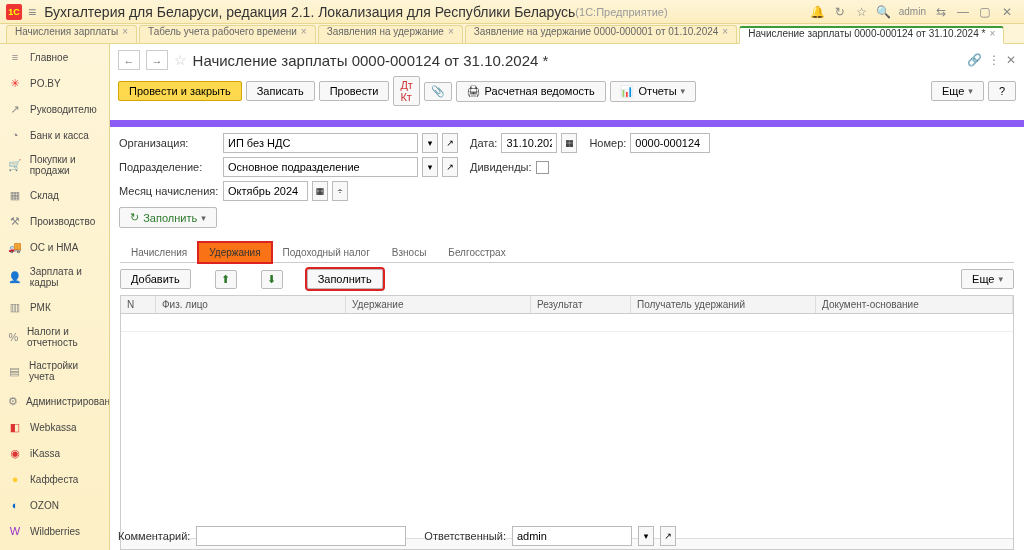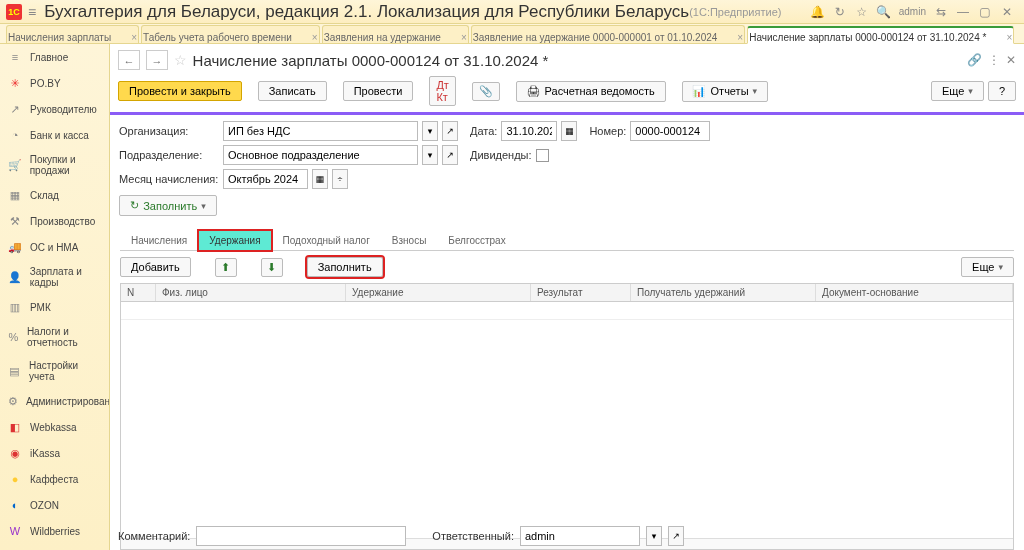--- a/index.html
+++ b/index.html
@@ -1,61 +1,61 @@
 <!DOCTYPE html>
 <html><head>
 <meta charset="utf-8">
 <style>
 * { box-sizing: border-box; margin: 0; padding: 0; font-family: Arial, sans-serif; }
 body { font-size: 11px; background: #fff; width: 1024px; height: 550px; overflow: hidden; position: relative; }
 
 .titlebar { height: 24px; background: linear-gradient(#fef5d8,#fdeec0); display: flex; align-items: center; padding: 0 6px; border-bottom: 1px solid #e5d690; }
 .titlebar .logo { width: 16px; height: 16px; background: #e33; border-radius: 2px; margin-right: 6px; display:flex;align-items:center;justify-content:center;color:#ff0;font-weight:bold;font-size:9px;}
 .titlebar .hamburger { font-size: 14px; color: #888; margin-right: 8px; cursor:pointer; }
-.titlebar .title { color: #333; font-size: 17px; }
+.titlebar .title { color: #333; font-size: 14px; }
 .titlebar .subtitle { color: #999; font-size: 11px; }
 .titlebar .spacer { flex: 1; }
 .titlebar .tb-icon { width: 18px; text-align: center; color: #888; font-size: 12px; cursor:pointer; margin: 0 2px; }
 .titlebar .user { color: #888; font-size: 10px; margin: 0 4px; }
 
 .tabsbar { height: 20px; background: #fef5d8; display: flex; align-items: flex-end; padding: 0 6px; gap:2px; border-bottom:1px solid #e5d690;}
-.doc-tab { height: 18px; padding: 0 1px; display: flex; align-items: flex-end; font-size: 10px; color: #666; background:#fdf0c6; border:1px solid #e5d690; border-bottom:none; border-radius: 3px 3px 0 0; gap:20px; cursor:pointer;}
+.doc-tab { height: 18px; padding: 0 8px; display: flex; align-items: flex-start; font-size: 10px; color: #666; background:#fdf0c6; border:1px solid #e5d690; border-bottom:none; border-radius: 3px 3px 0 0; gap:4px; cursor:pointer;}
 .doc-tab.active { background: #fff; color:#333; border-bottom:1px solid #fff; margin-bottom:-1px;}
 .doc-tab .x { color:#999; font-size:10px; }
 .doc-tab.active { border-top:2px solid #3a9b3a; }
 
 .layout { display: flex; height: calc(100% - 44px); }
 .sidebar { width: 110px; background: linear-gradient(#fef5d8,#fdf0c6); border-right: 1px solid #e5d690; overflow-y: auto; }
 .side-item { display: flex; align-items: center; padding: 6px 8px; gap: 8px; color: #444; cursor:pointer; font-size:10px;}
 .side-icon { width: 14px; height:14px; display:inline-flex; align-items:center; justify-content:center; font-size:11px; color:#888;}
 
 .content { flex: 1; display: flex; flex-direction: column; background:#fff; position:relative;}
 .doc-header { padding: 6px 8px 4px; display:flex; align-items:center; gap:6px;}
 .nav-btn { border:1px solid #ccc; background:#fff; width:22px;height:20px; display:inline-flex;align-items:center;justify-content:center; font-size:11px; color:#666; cursor:pointer;}
 .star { color:#ccc; font-size:14px;}
 .doc-title { font-size: 15px; color:#333;}
 .hdr-right-icons { margin-left:auto; display:flex; gap:6px; color:#888;}
 .hdr-right-icons span{cursor:pointer;font-size:12px;}
 
-.toolbar { padding: 2px 8px 6px; display:flex; align-items:center; gap:16px; border-bottom:3px solid #8b5cf6;}
+.toolbar { padding: 2px 8px 14px; display:flex; align-items:center; gap:4px; border-bottom:7px solid #8b5cf6;}
 .btn { border:1px solid #bbb; background:#f8f8f8; padding:3px 10px; font-size:11px; border-radius:2px; cursor:pointer; display:inline-flex; align-items:center; gap:4px;}
 .btn.primary { background:#ffd94d; border-color:#d4a500; color:#000;}
 .btn.small{padding:2px 6px;}
 .dropdown-arrow::after{content:" ▾"; color:#666; font-size:9px;}
 
 .form-area { padding: 6px 9px; }
 .form-row { display:flex; align-items:center; margin-bottom:4px; gap:4px;}
 .form-label { width:100px; font-size:11px; color:#333; text-align:left;}
 .form-input { border:1px solid #bbb; padding:2px 4px; font-size:11px; height:20px; background:#fff;}
 .sel-btn { width:16px; height:20px; border:1px solid #bbb; background:#f8f8f8; font-size:9px; display:inline-flex; align-items:center; justify-content:center; cursor:pointer;}
 .checkbox { width:13px;height:13px;border:1px solid #999;}
 
 .subtabs { display:flex; border-bottom:1px solid #ccc; margin: 4px 10px 0;}
 .subtab { padding:4px 10px; font-size:10px; color:#666; cursor:pointer; border:1px solid transparent; border-bottom:none;}
-.subtab.active{ color:#333; border-color:#ccc; background:#5eead4; margin-bottom:-1px;}
+.subtab.active{ color:#333; border-color:#ccc; background:#f97316; margin-bottom:-1px;}
 .subtab.highlighted { outline:2px solid #d22; outline-offset:-1px;}
 
 .subbar { padding:6px 10px; display:flex; align-items:center; gap:24px;}
 .btn.small-square{width:22px;padding:2px 0;justify-content:center;}
 .btn.fill-highlight{outline:2px solid #d22; outline-offset:0px;}
 
 .grid { margin:0 10px; border:1px solid #ccc; height:300px; display:flex; flex-direction:column;}
 .grid-header { display:flex; background:#f4f4f4; border-bottom:1px solid #ccc;}
 .grid-header div{ padding:3px 6px; font-size:10px; color:#555; border-right:1px solid #ddd;}
 .grid-body { flex:1; background:#fff; position:relative;}
@@ -272,17 +272,17 @@
       <div class="grid-body">
           <div class="grid-marker-row"></div>
         </div>
     </div>
   </div>
 </div>
 
 <div class="footer-row">
   <span class="form-label">Комментарий:</span>
   <input class="form-input" style="width: 210px;" value="">
-  <span class="form-label" style="margin-left:20px">Ответственный:</span>
+  <span class="form-label" style="margin-left:12px">Ответственный:</span>
   <input class="form-input" style="width: 120px;" value="admin">
   <span class="sel-btn">▾</span>
   <span class="sel-btn">↗</span>
 </div>
 
 </body></html>

